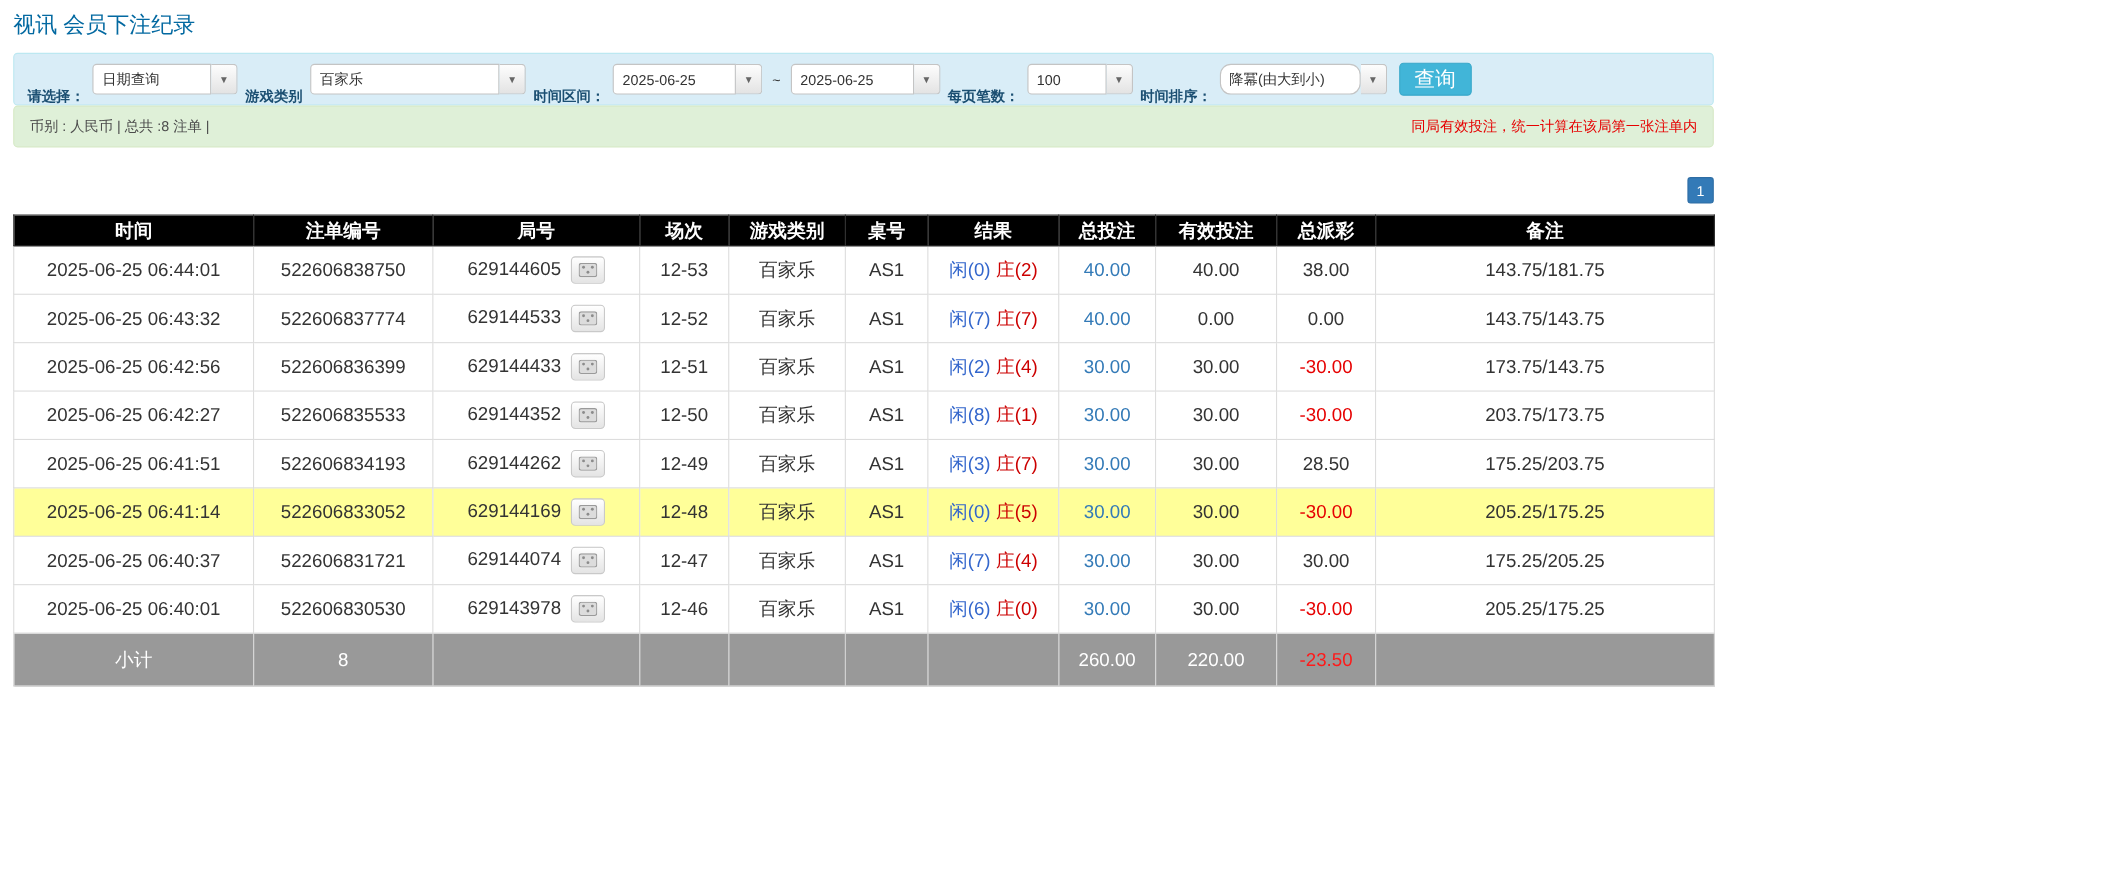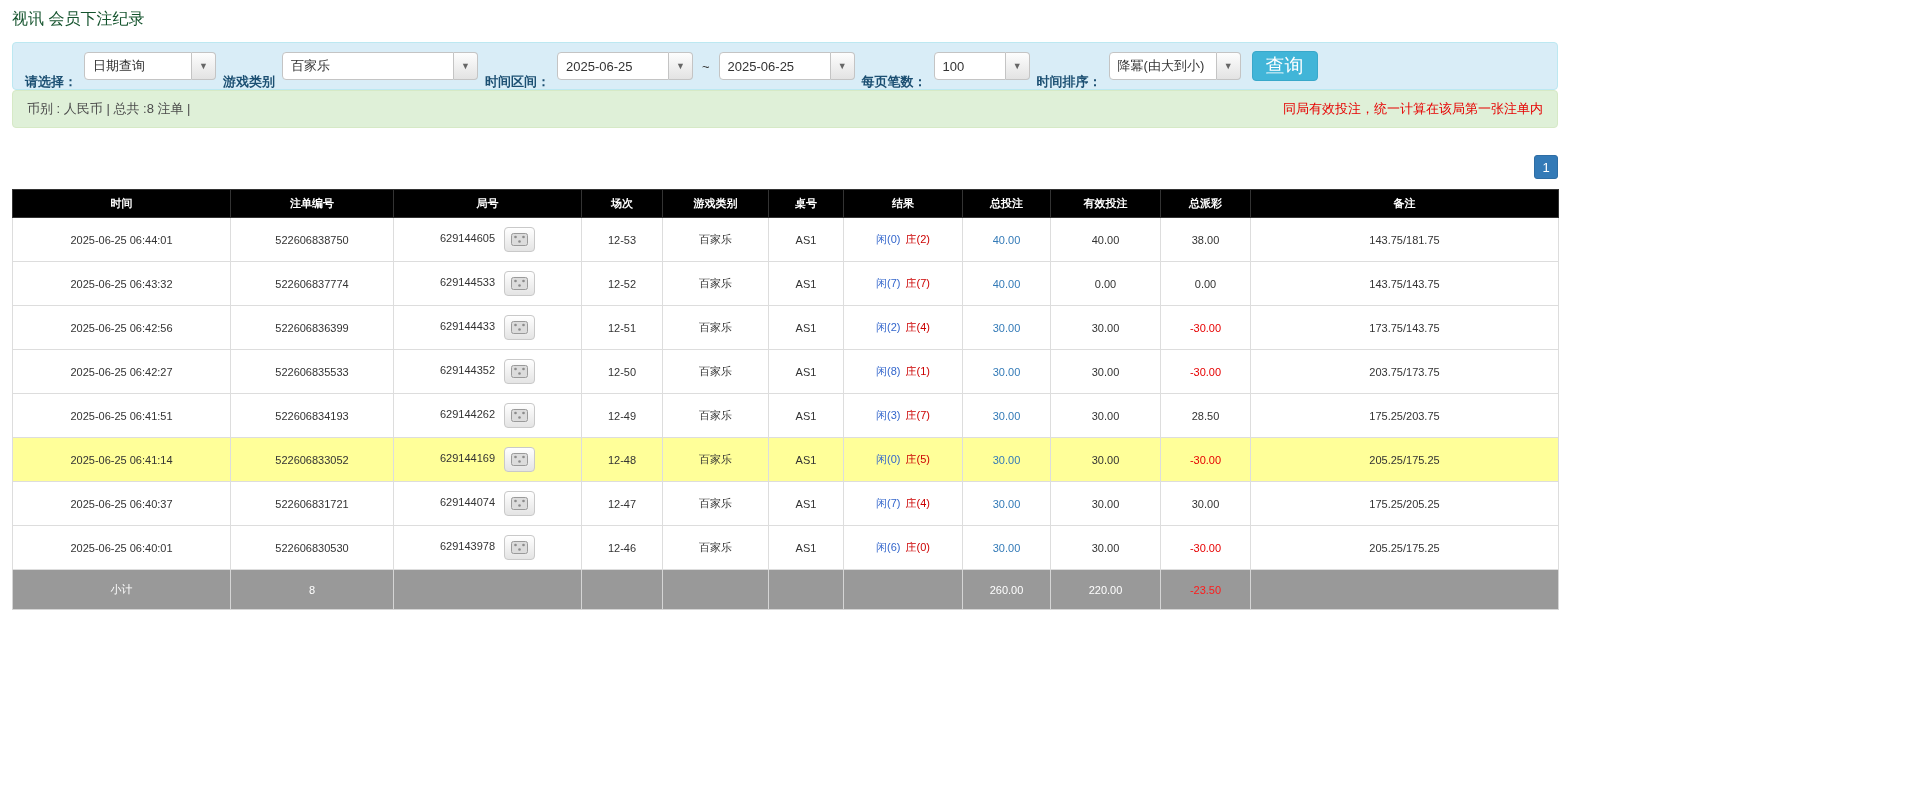--- a/index.html
+++ b/index.html
@@ -3,21 +3,21 @@
 <meta charset="utf-8">
 <style>
   * { box-sizing: border-box; margin: 0; padding: 0; }
   html, body { background: #fff; }
   body {
     width: 1915px; height: 797px; overflow: hidden;
     font-family: "Liberation Sans", "DejaVu Sans", sans-serif;
     color: #333; font-size: 13px;
   }
   .container { width: 1546px; margin-left: 12px; }
-  .page-title { font-size: 16px; font-weight: 500; color: #14532d; padding: 9px 0 8px 0; }
+  .page-title { font-size: 20px; font-weight: 500; color: #0369a1; padding: 9px 0 8px 0; }
 
   
   .filter-bar {
     background: #d9edf7; border: 1px solid #bce8f1; border-radius: 4px;
     padding: 9px 12px; display: flex; align-items: center; gap: 7px;
     margin-top: 4px; height: 48px;
   }
   .filter-label { color: #1b4f72; font-weight: bold; white-space: nowrap; margin-top: 32px; }
   .combo { display: inline-flex; align-items: stretch; height: 28px; cursor: pointer; }
   .combo-text {
@@ -26,21 +26,21 @@
   }
   .combo-arrow {
     width: 24px; border: 1px solid #c4c4c4; border-left: none; border-radius: 0 4px 4px 0;
     background: linear-gradient(#fdfdfd, #e3e3e3);
     display: flex; align-items: center; justify-content: center; color: #666; font-size: 9px;
   }
   .w-select .combo-text { width: 108px; }
   .w-game   .combo-text { width: 172px; }
   .w-date   .combo-text { width: 112px; }
   .w-size   .combo-text { width: 72px; }
-  .w-sort   .combo-text { width: 108px; }
+  .w-sort   .combo-text { width: 128px; border-radius: 10px; }
   .tilde { color: #333; padding: 0 2px; }
   .btn-search {
     background: #41b5d8; border: 1px solid #39a8ca; color: #fff; border-radius: 4px;
     height: 30px; padding: 0 13px; font-size: 19px; cursor: pointer; margin-left: 4px;
     font-family: inherit;
   }
 
   
   .summary-bar {
     background: #dff0d8; border: 1px solid #d6e9c6; border-radius: 4px;
@@ -52,21 +52,21 @@
 
   
   .pagination-row { display: flex; justify-content: flex-end; margin: 27px 0 10px 0; }
   .page-btn {
     min-width: 24px; height: 24px; background: #337ab7; border: 1px solid #2e6da4;
     color: #fff; border-radius: 3px; display: flex; align-items: center; justify-content: center;
     font-size: 13px; cursor: pointer;
   }
 
   
-  table { width: 100%; border-collapse: collapse; table-layout: fixed; font-size: 11px; }
+  table { width: 100%; border-collapse: collapse; table-layout: fixed; font-size: 17px; }
   thead th {
     background: #000; color: #fff; font-weight: bold; height: 28px;
     border: 1px solid #333; text-align: center; padding: 0 4px;
   }
   tbody td {
     background: #fff; border: 1px solid #ddd; height: 44px;
     text-align: center; padding: 0 4px; vertical-align: middle; overflow: hidden;
   }
   tr.highlight td { background: #ffff99; }
   .bet-link { color: #337ab7; cursor: pointer; }

